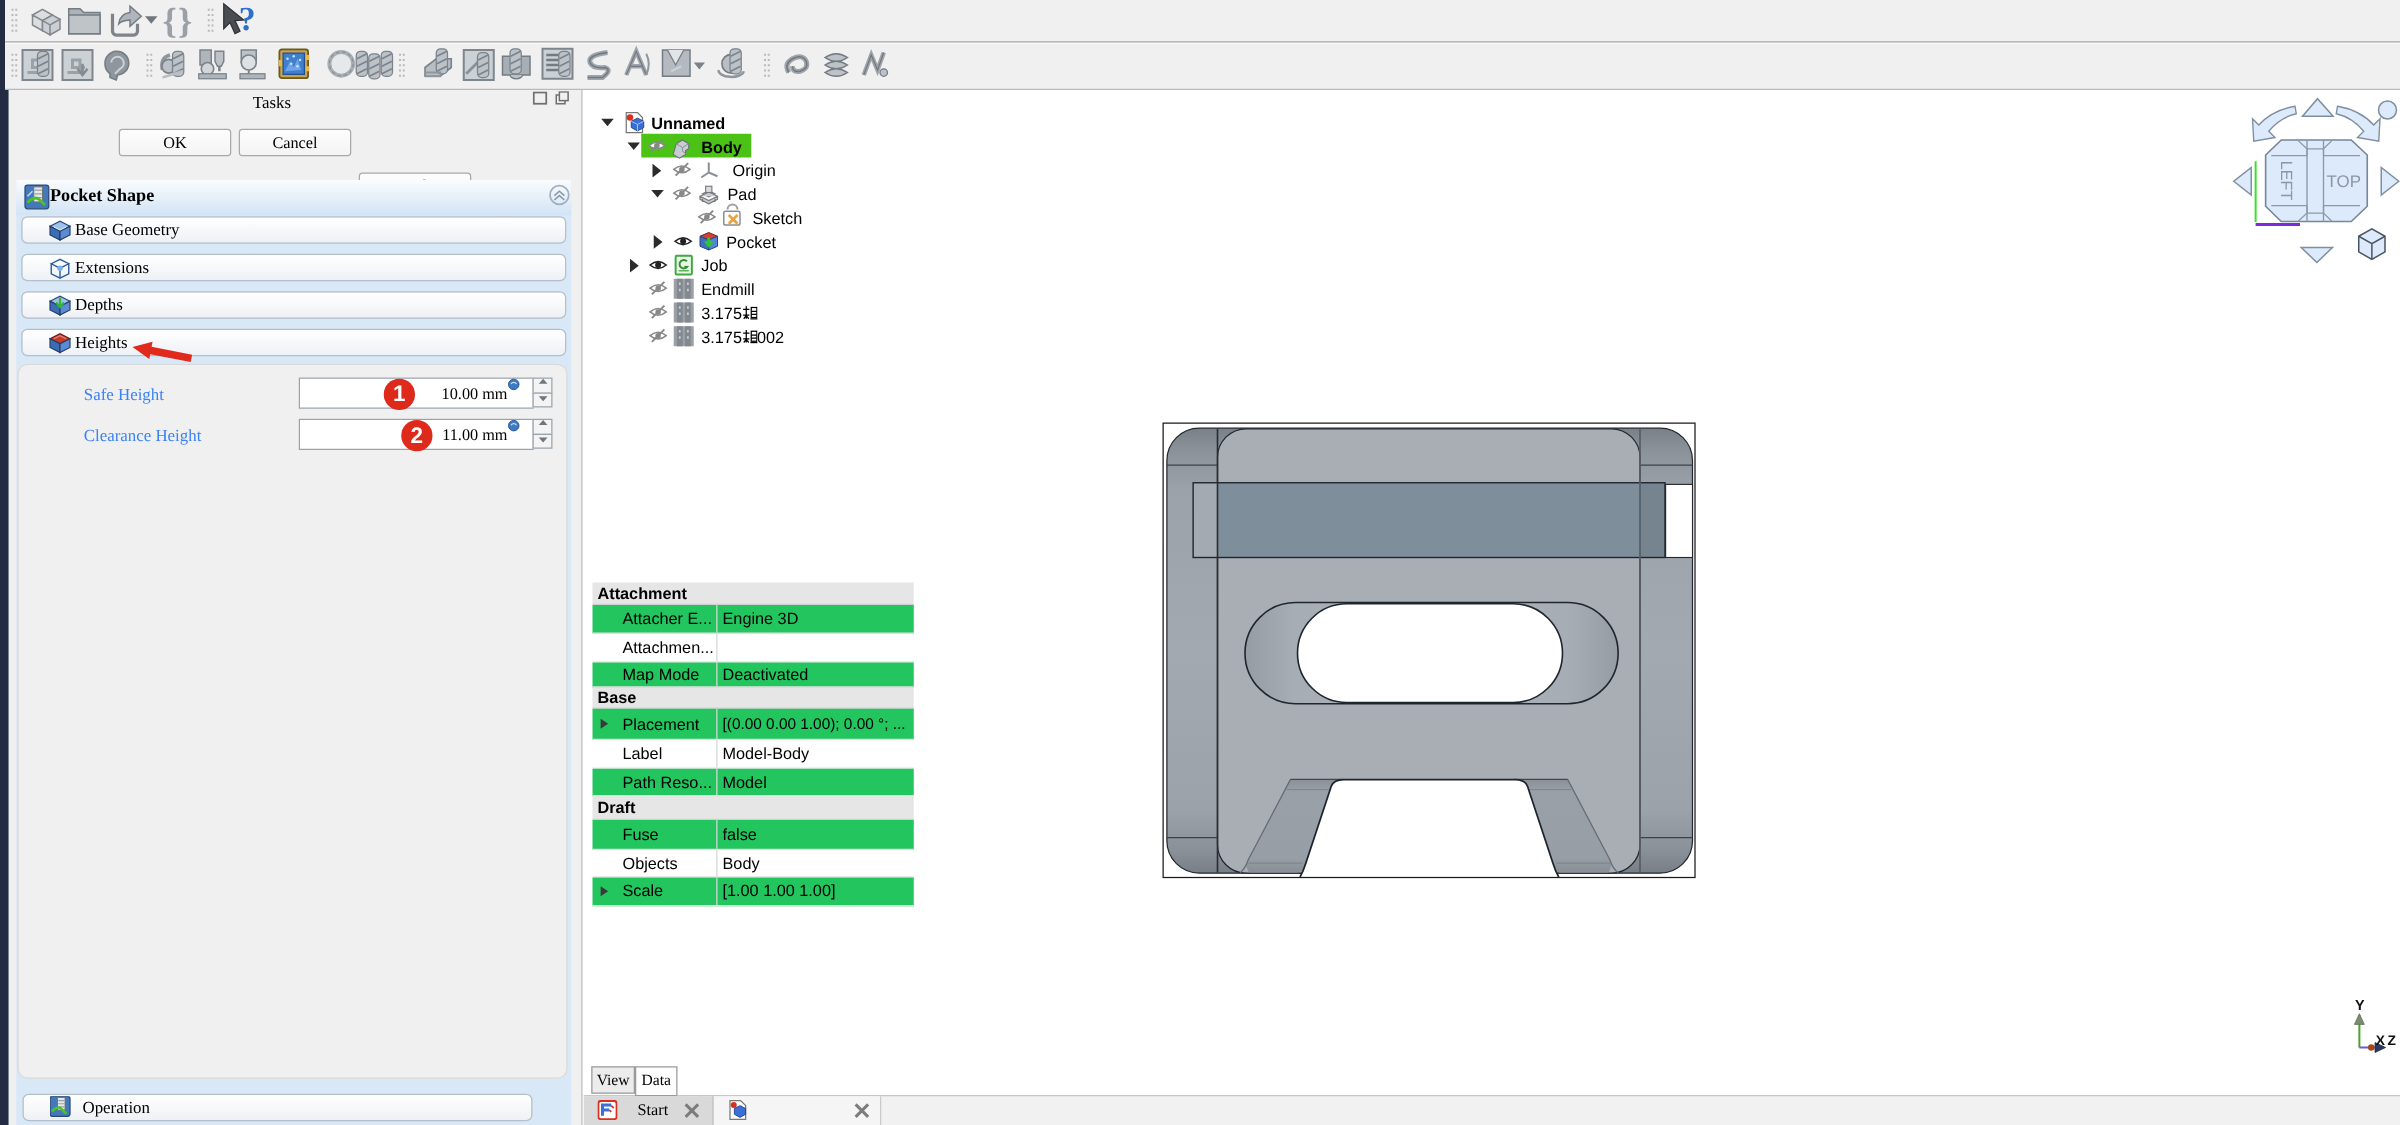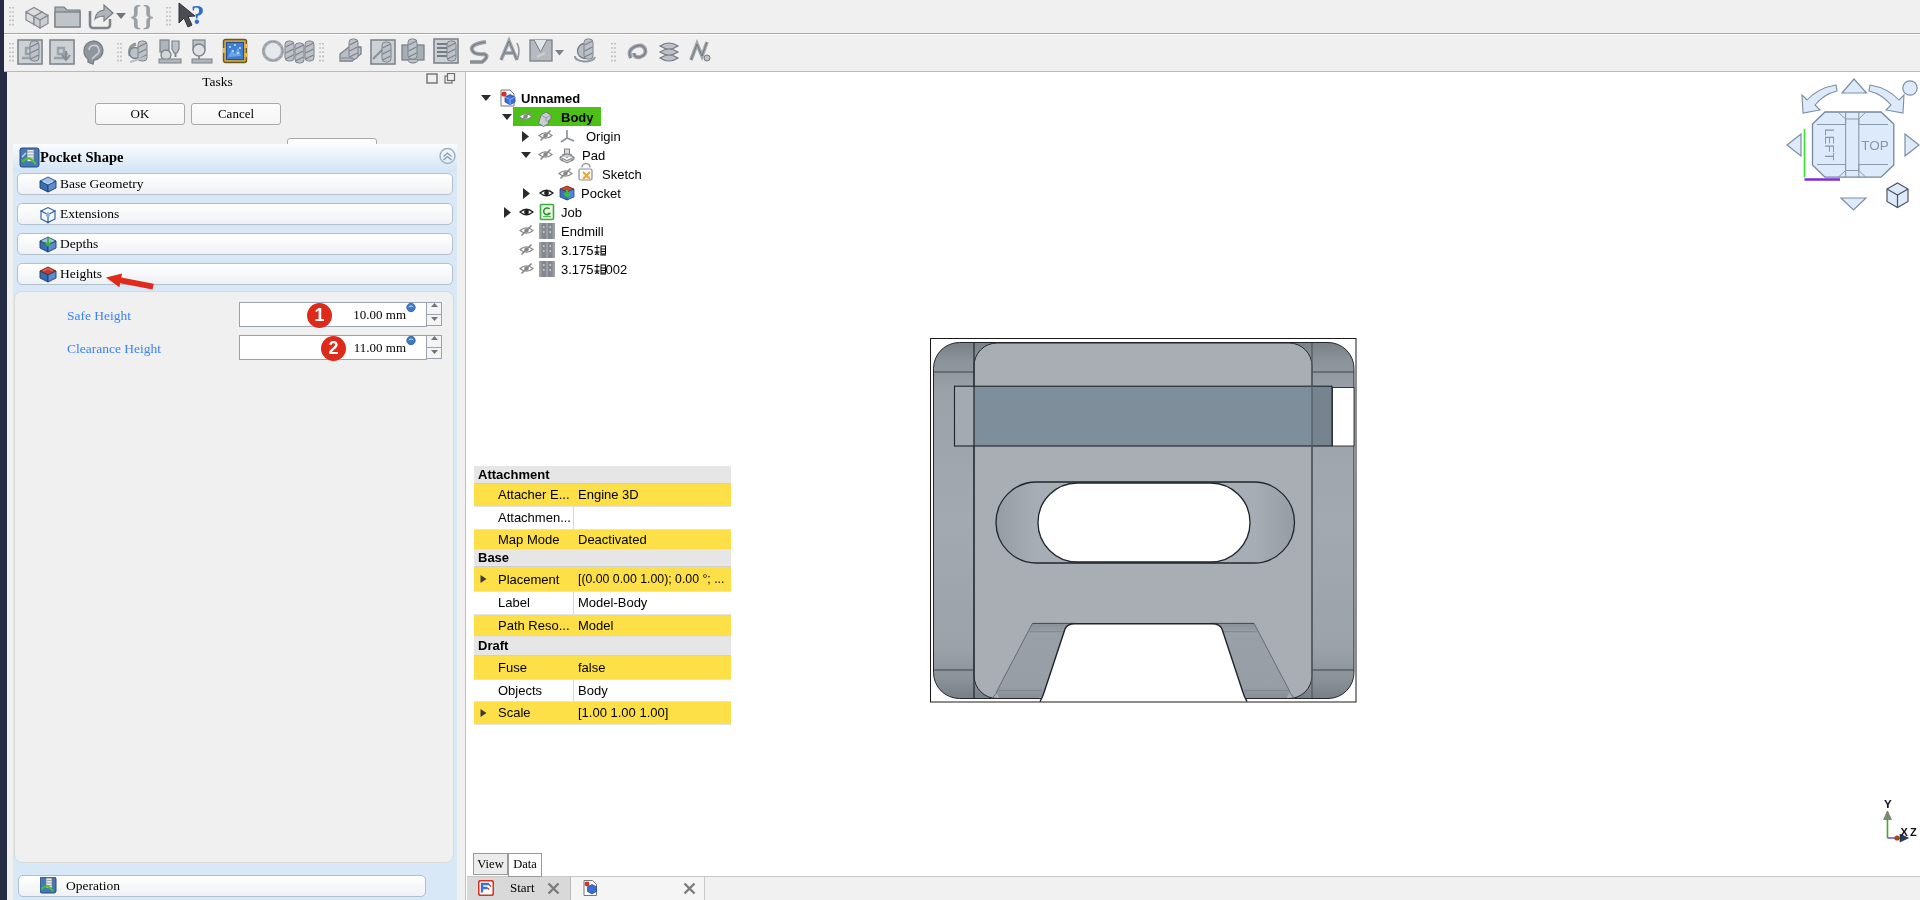--- a/index.html
+++ b/index.html
@@ -25,21 +25,21 @@
 .spinbtns div{height:12.5px;background:#f4f4f4;border:1px solid #9aa3ad;position:relative;}
 .redc{position:absolute;width:25px;height:25px;border-radius:50%;background:#de2a1b;color:#fff;text-align:center;font-weight:bold;font-size:18px;line-height:25px;font-family:"Liberation Sans",sans-serif;}
 
 .trow{position:absolute;font-size:13px;font-family:"Liberation Sans",sans-serif;color:#000;height:19px;line-height:19px;}
 
 #ptable{left:474px;top:466px;width:305px;font-family:"Liberation Sans",sans-serif;font-size:13px;}
 .prow{position:relative;width:257px;border-bottom:1px solid #e2e2e2;}
 .phead{background:#e6e6e6;font-weight:bold;padding-left:4px;line-height:17px;height:18px;border-bottom:1px solid #d0d0d0;}
 .pc1{position:absolute;left:24px;top:0;line-height:22px;}
 .pc2{position:absolute;left:104px;top:0;line-height:22px;width:152px;overflow:hidden;white-space:nowrap;}
-.pgray{background:#fde047;}
+.pgray{background:#22c55e;}
 .pwhite{background:#ffffff;}
 .vline{position:absolute;left:99px;top:0;bottom:0;width:1px;background:#d8d8d8;}
 .pexp{position:absolute;left:5px;top:50%;margin-top:-5px;}
 
 #viewtab{left:473px;top:853px;width:35px;height:22px;background:#ececec;border:1px solid #9a9a9a;font-size:12.5px;text-align:center;line-height:20px;}
 #datatab{left:508px;top:853px;width:34px;height:24px;background:#fdfdfd;border:1px solid #9a9a9a;font-size:12.5px;text-align:center;line-height:20px;}
 #tabbar{left:467px;top:876px;width:1453px;height:24px;background:#f1f1f1;border-top:1px solid #c8c8c8;}
 #starttab{left:467px;top:877px;width:104px;height:23px;background:#d9d9d9;border-right:1px solid #b9b9b9;font-size:13px;}
 #unnamedtab{left:571px;top:877px;width:134px;height:23px;background:#f5f5f5;border-right:1px solid #c9c9c9;font-size:13px;}
 </style></head>

